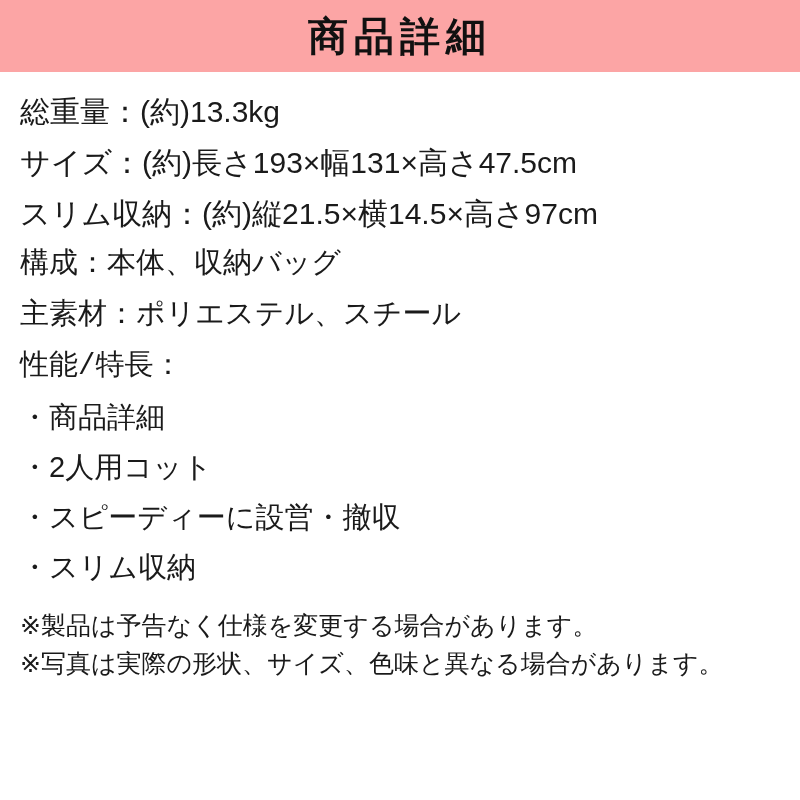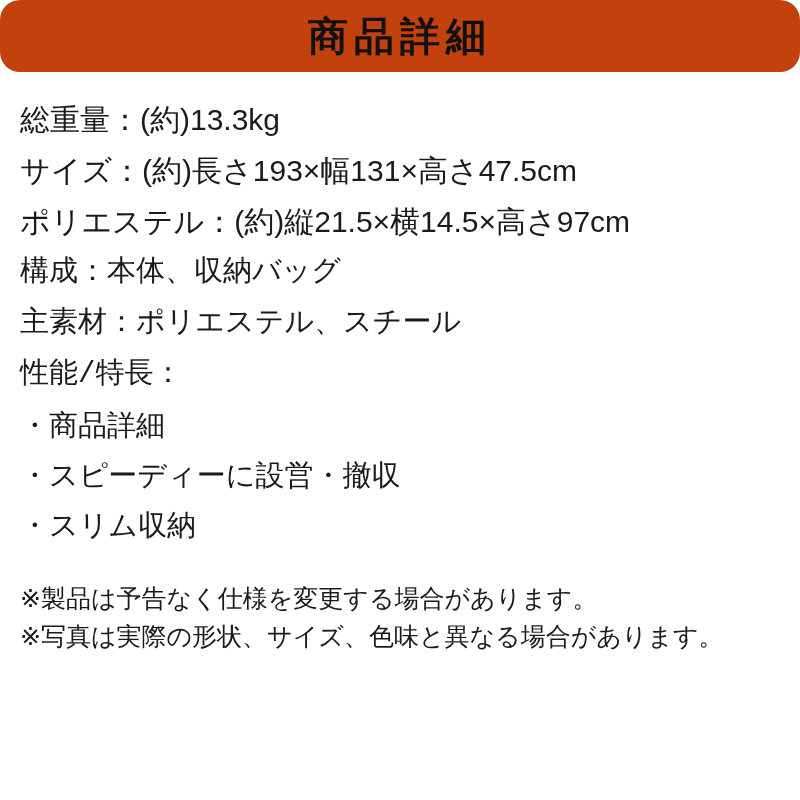--- a/index.html
+++ b/index.html
@@ -33,75 +33,76 @@
   .header-title {
     font-size: 40px;
     font-weight: bold;
     letter-spacing: 6px;
     color: #111111;
     line-height: 1;
     font-family: "Liberation Sans", "DejaVu Sans", sans-serif;
   }
   .body-area {
     flex: 1;
-    padding: 22px 20px 0 20px;
+    padding: 14px 20px 0 20px;
     box-sizing: border-box;
   }
   .spec-line {
     font-size: 30px;
     line-height: 51px;
     color: #1a1a1a;
     white-space: nowrap;
     letter-spacing: 0px;
   }
   .spec-line.sub {
     font-size: 29px;
     font-family: Liberation Mono, monospace;
   }
   .feature-line {
     font-size: 29px;
     line-height: 50px;
     color: #1a1a1a;
     white-space: nowrap;
   }
   .notes {
-    margin-top: 29px;
+    margin-top: 14px;
   }
   .note-line {
     font-size: 25px;
     line-height: 38px;
     color: #1a1a1a;
     white-space: nowrap;
   }
   .hidden-cut {
     overflow: hidden;
   }
 </style>
 </head>
 <body>
 
 <div class="page">
 
-  <div class="header" style="background: #c2410c; border-radius: 20px;">
+  <div class="header" style="background: #fca5a5;">
     <div class="header-title" style="color: rgb(17, 17, 17);">商品詳細</div>
   </div>
 
   <div class="body-area hidden-cut">
 
     <div class="spec-list">
       <div class="spec-line">総重量：(約)13.3kg</div>
       <div class="spec-line">サイズ：(約)長さ193×幅131×高さ47.5cm</div>
-      <div class="spec-line">ポリエステル：(約)縦21.5×横14.5×高さ97cm</div>
+      <div class="spec-line">スリム収納：(約)縦21.5×横14.5×高さ97cm</div>
       <div class="spec-line sub">構成：本体、収納バッグ</div>
       <div class="spec-line sub">主素材：ポリエステル、スチール</div>
       <div class="spec-line sub">性能/特長：</div>
     </div>
 
     <div class="feature-list">
       <div class="feature-line">・商品詳細</div>
+      <div class="feature-line">・2人用コット</div>
       <div class="feature-line">・スピーディーに設営・撤収</div>
       <div class="feature-line">・スリム収納</div>
     </div>
 
     <div class="notes">
       <div class="note-line">※製品は予告なく仕様を変更する場合があります。</div>
       <div class="note-line">※写真は実際の形状、サイズ、色味と異なる場合があります。</div>
     </div>
 
   </div>

